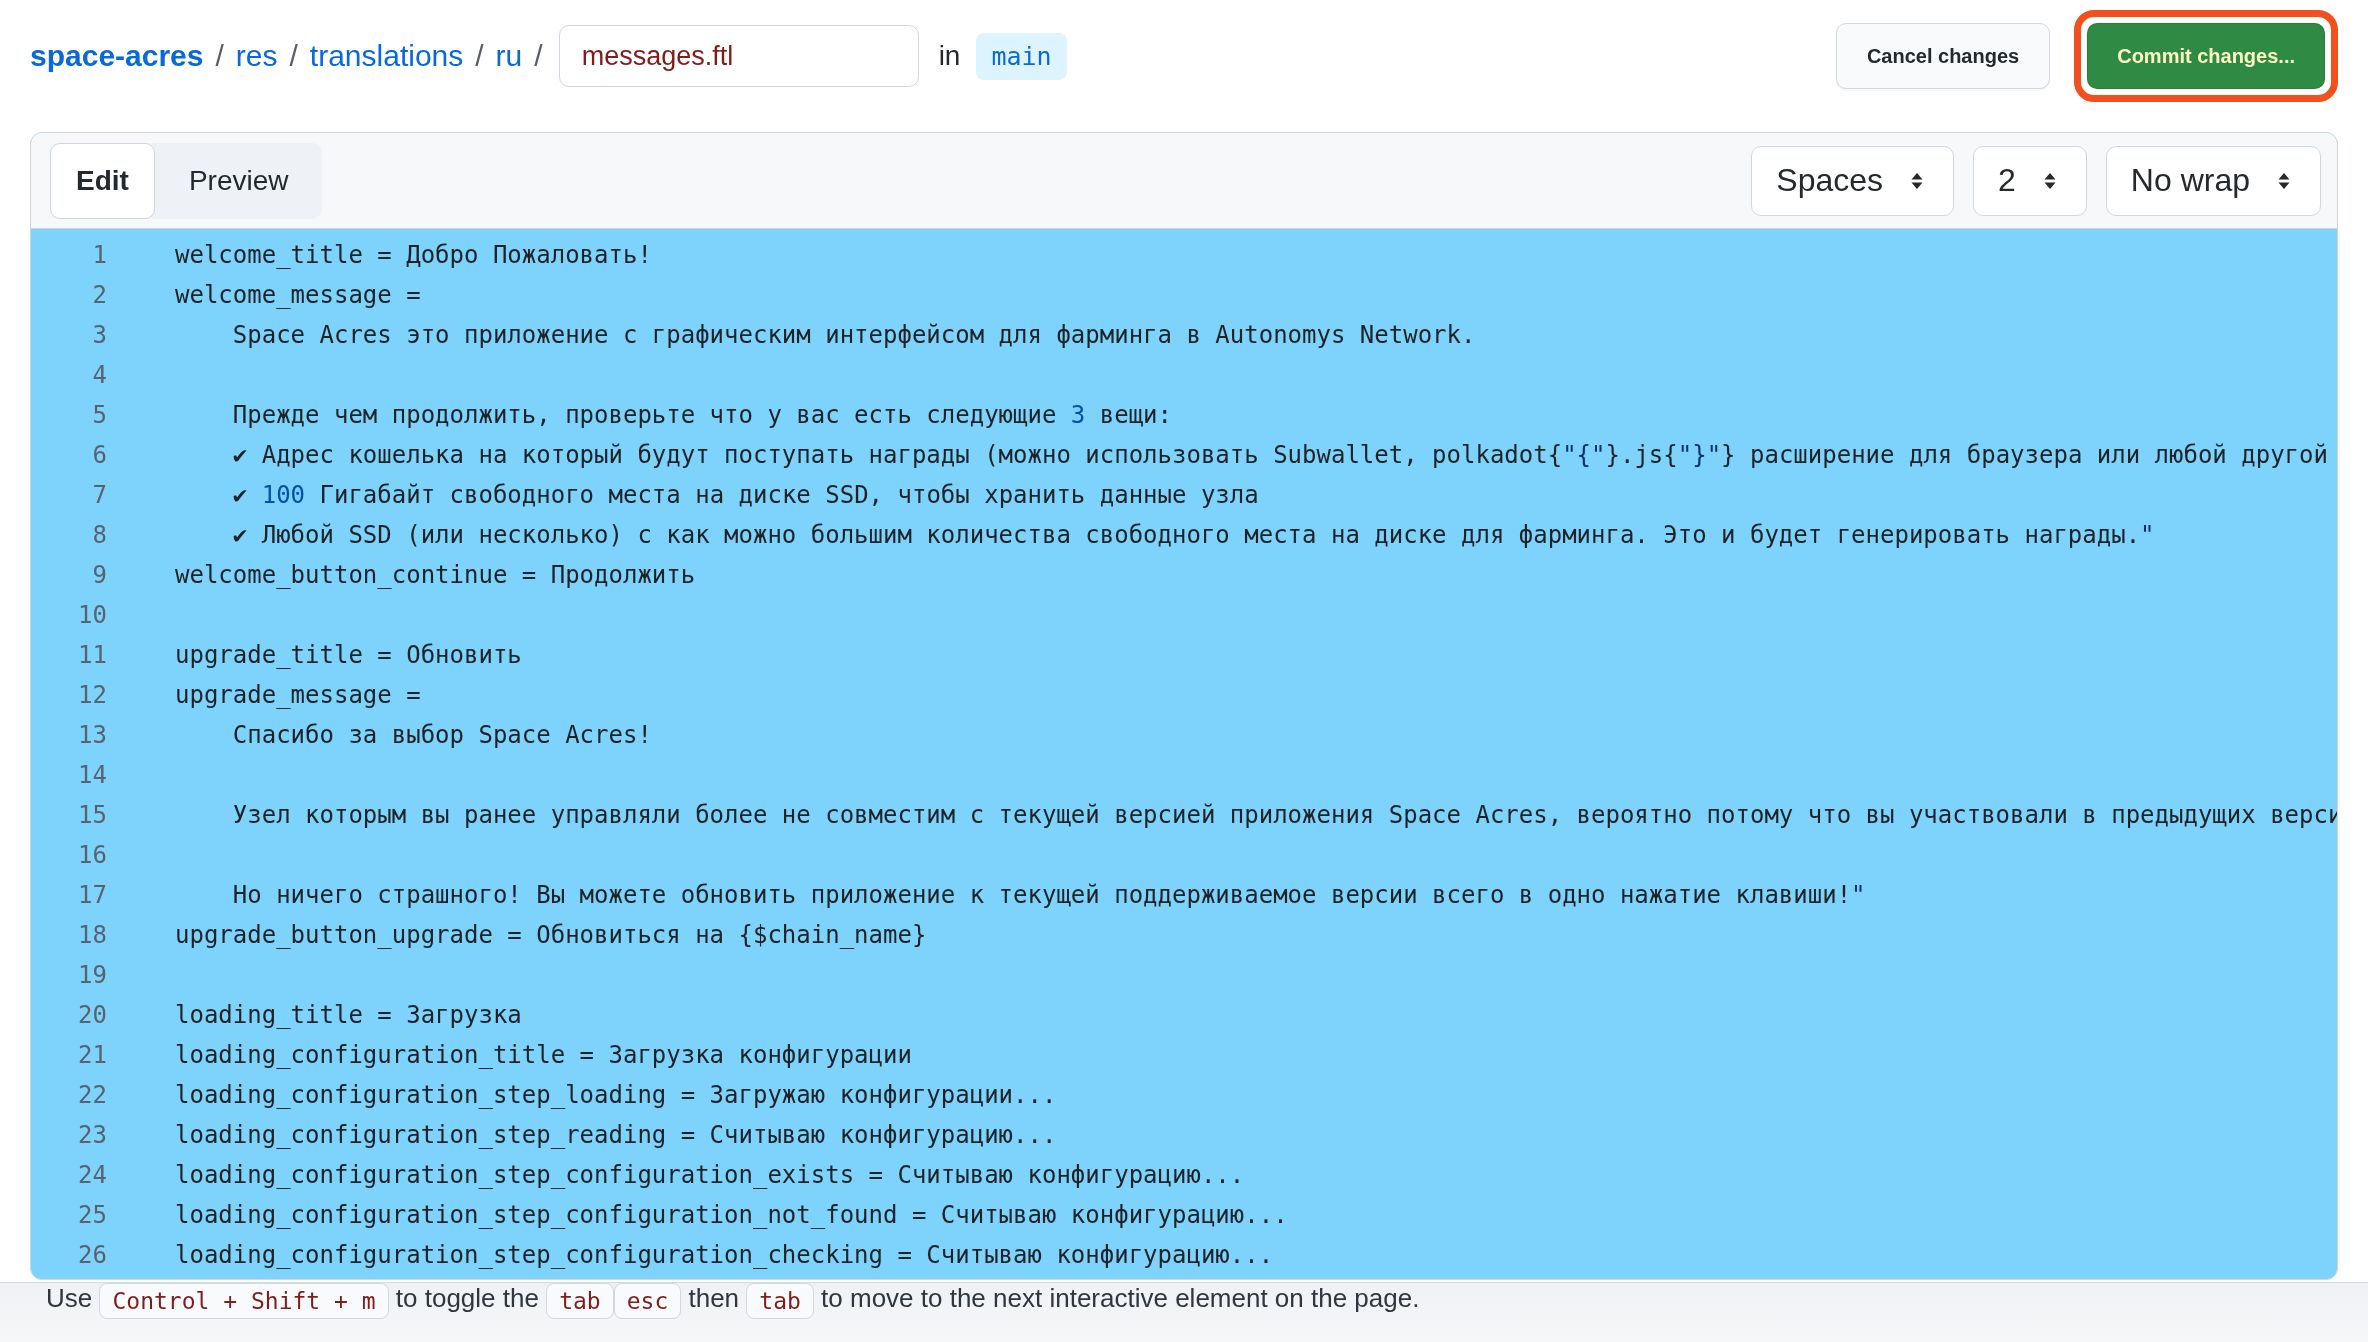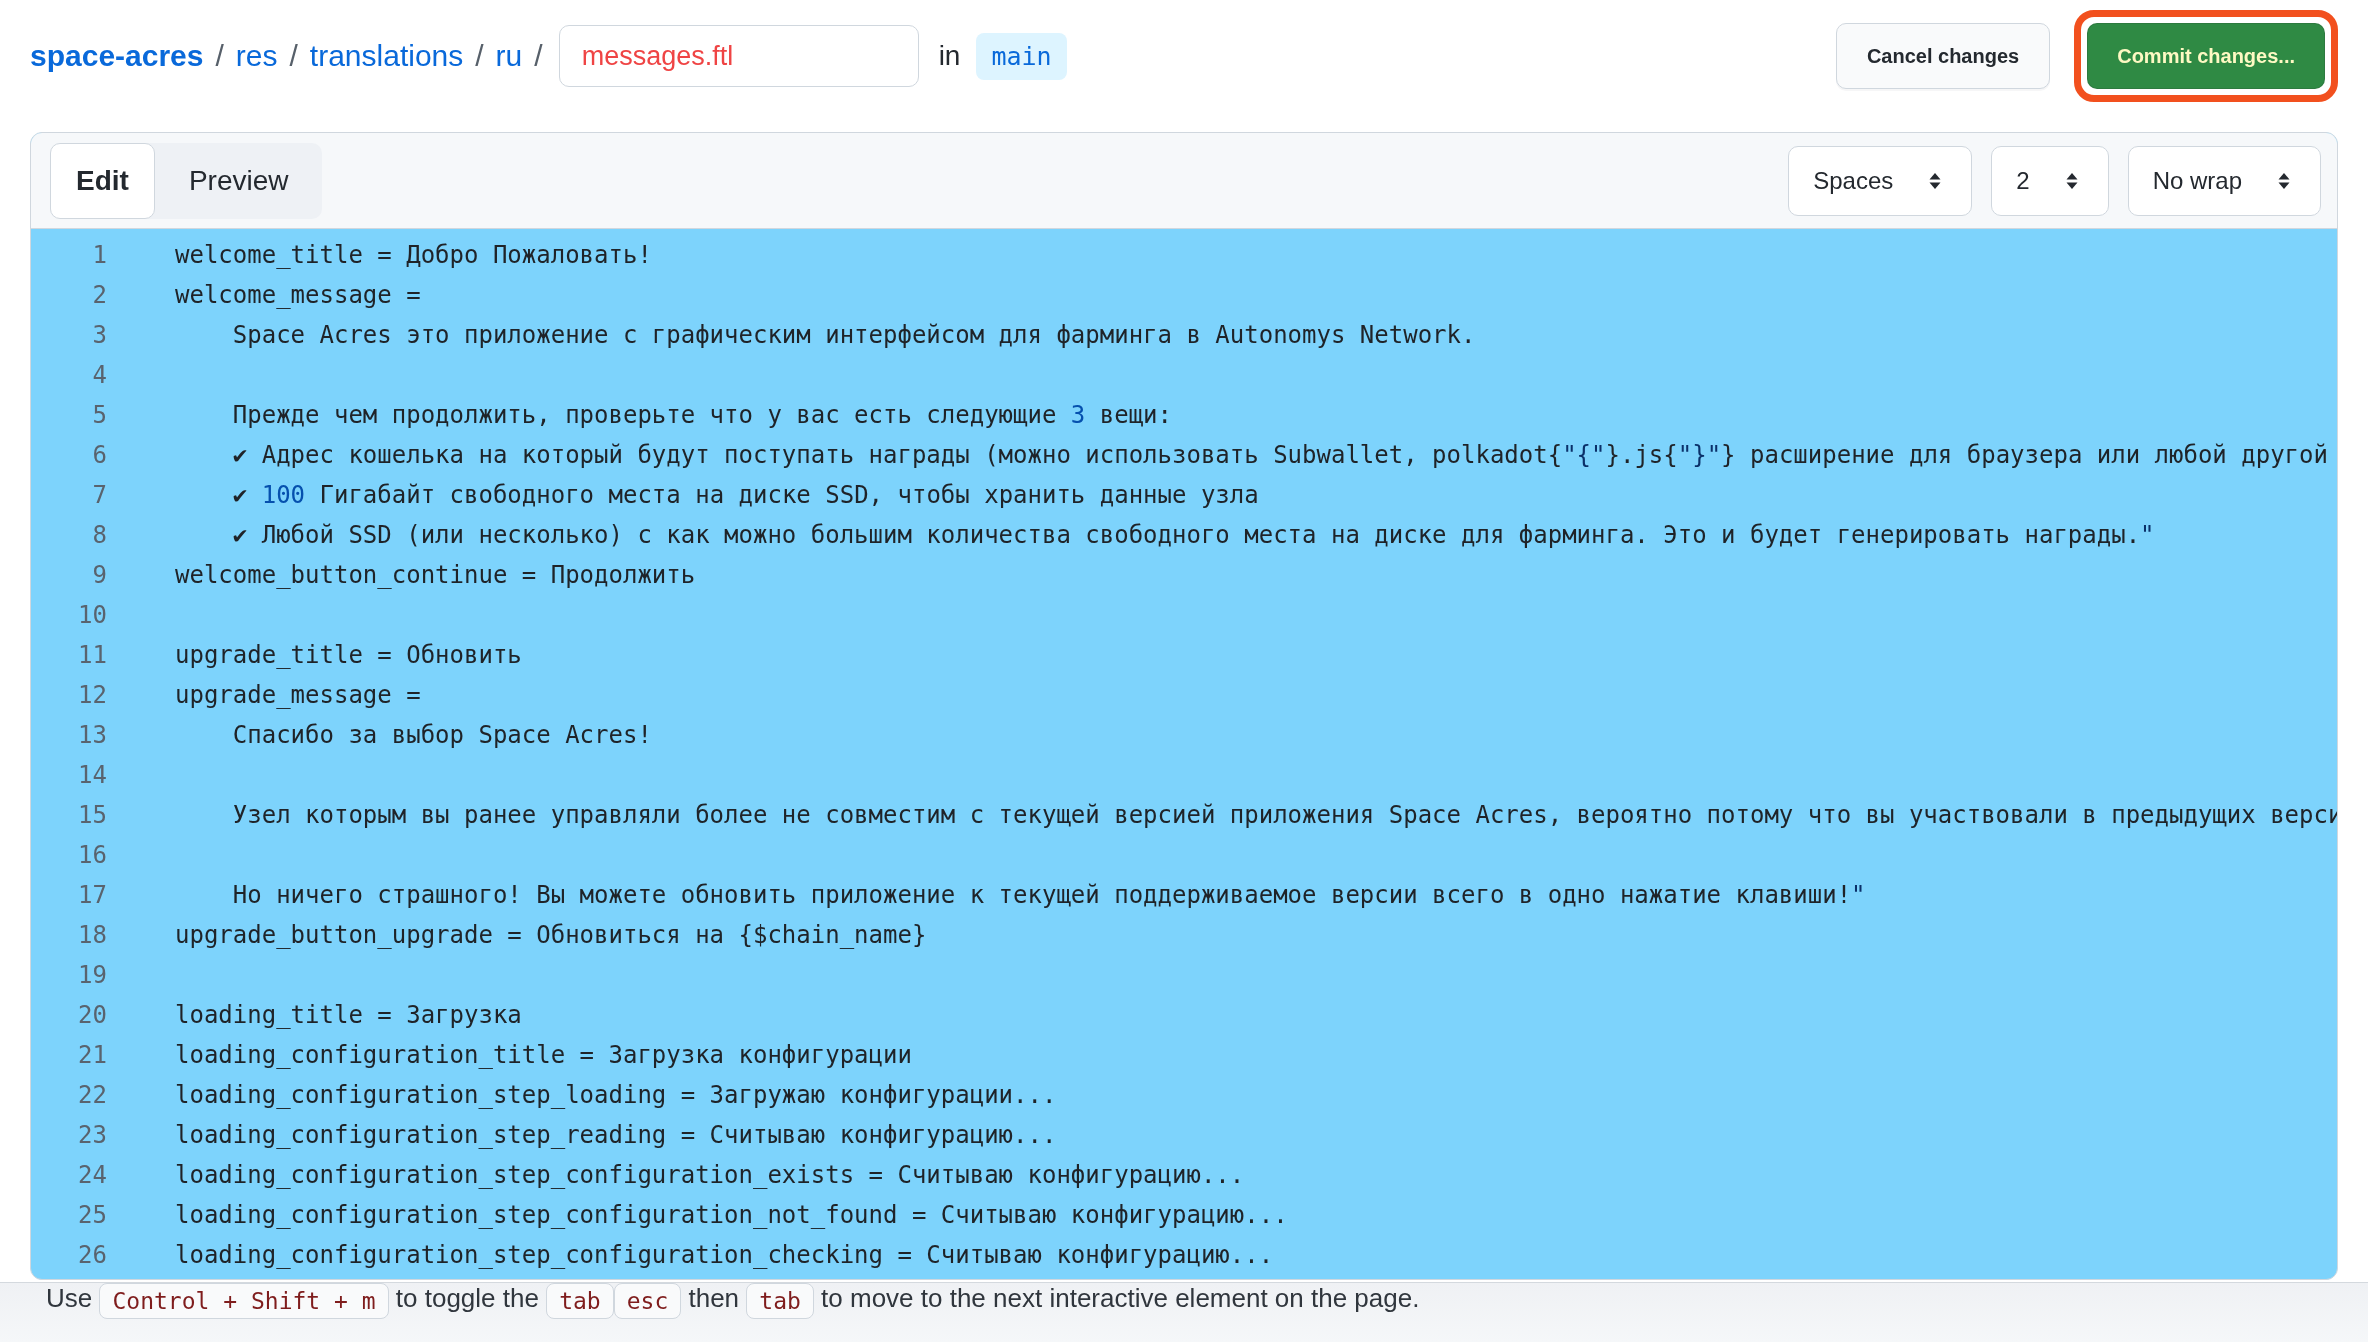--- a/index.html
+++ b/index.html
@@ -6,21 +6,21 @@
   html,body { width:2368px; height:1342px; overflow:hidden; background:#ffffff;
               font-family:"Liberation Sans", sans-serif; }
 
   
   .topbar { margin:20px 30px 0 30px; height:72px; display:flex; align-items:center; overflow:visible; }
   .breadcrumb { display:flex; align-items:center; font-size:30px; white-space:pre; }
   .breadcrumb a { color:#0969da; text-decoration:none; cursor:pointer; }
   .breadcrumb a.repo { font-weight:700; }
   .breadcrumb .sep { color:#57606a; padding:0 12px; }
   .filename-input { width:360px; height:62px; margin-left:4px; border:1.5px solid #d0d7de; border-radius:10px;
-                    padding:12px 22px; font-size:27px; color:#ef4444; font-family:"Liberation Sans",sans-serif;
+                    padding:12px 22px; font-size:27px; color:#7f1d1d; font-family:"Liberation Sans",sans-serif;
                     background:#fff; outline:none; }
   .in-label { font-size:28px; color:#24292f; margin-left:20px; }
   .branch-badge { margin-left:16px; font-family:"DejaVu Sans Mono",monospace; font-size:25px; color:#0969da;
                   background:#ddf4ff; border-radius:8px; padding:9px 15px; cursor:pointer; }
   .top-spacer { flex:1; }
   .btn { height:66px; border-radius:10px; font-size:20px; font-weight:600; cursor:pointer;
          font-family:"Liberation Sans",sans-serif; }
   .btn-default { background:#f9fafb; color:#24292f; border:1.5px solid #d0d7de; padding:0 30px;
                  box-shadow:0 2px 0 rgba(31,35,40,0.04); }
   .annotation-ring { margin-left:24px; border:7px solid #f2501e; border-radius:20px; padding:6px; background:transparent; }
@@ -30,21 +30,21 @@
   .editor { margin:40px 30px 0 30px; height:1148px; border:1.5px solid #d0d7de; border-radius:12px;
             overflow:hidden; background:#7dd3fc; }
   .toolbar { height:96px; background:#f6f8fa; border-bottom:1.5px solid #d0d7de;
              display:flex; align-items:center; justify-content:space-between; padding:0 16px 0 19px; }
   .segmented { display:flex; align-items:stretch; background:#eef1f5; border-radius:10px; height:76px; }
   .tab { border:none; background:transparent; font-size:28px; color:#24292f; padding:0 34px; cursor:pointer;
          border-radius:10px; font-family:"Liberation Sans",sans-serif; }
   .tab.selected { background:#ffffff; border:1.5px solid #d0d7de; font-weight:600; padding:0 25px; }
   .toolbar-right { display:flex; align-items:center; gap:19px; }
   .select { height:70px; background:#fff; border:1.5px solid #d0d7de; border-radius:10px; padding:0 24px;
-            display:flex; align-items:center; gap:30px; font-size:24px; color:#24292f; cursor:pointer;
+            display:flex; align-items:center; gap:22px; font-size:32px; color:#24292f; cursor:pointer;
             font-family:"Liberation Sans",sans-serif; }
   .select svg { width:24px; height:24px; fill:#24292f; }
 
   
   .code { height:1050px; padding-top:6px; overflow:hidden; font-family:"DejaVu Sans Mono","DejaVu Sans",monospace;
           font-size:24px; line-height:40px; white-space:pre; color:#1f2328; }
   .line { display:flex; height:40px; }
   .ln { width:76px; flex:0 0 76px; text-align:right; color:#59636e; }
   .src { padding-left:68px; flex:1; overflow:hidden; }
   .tok-num { color:#0550ae; }

